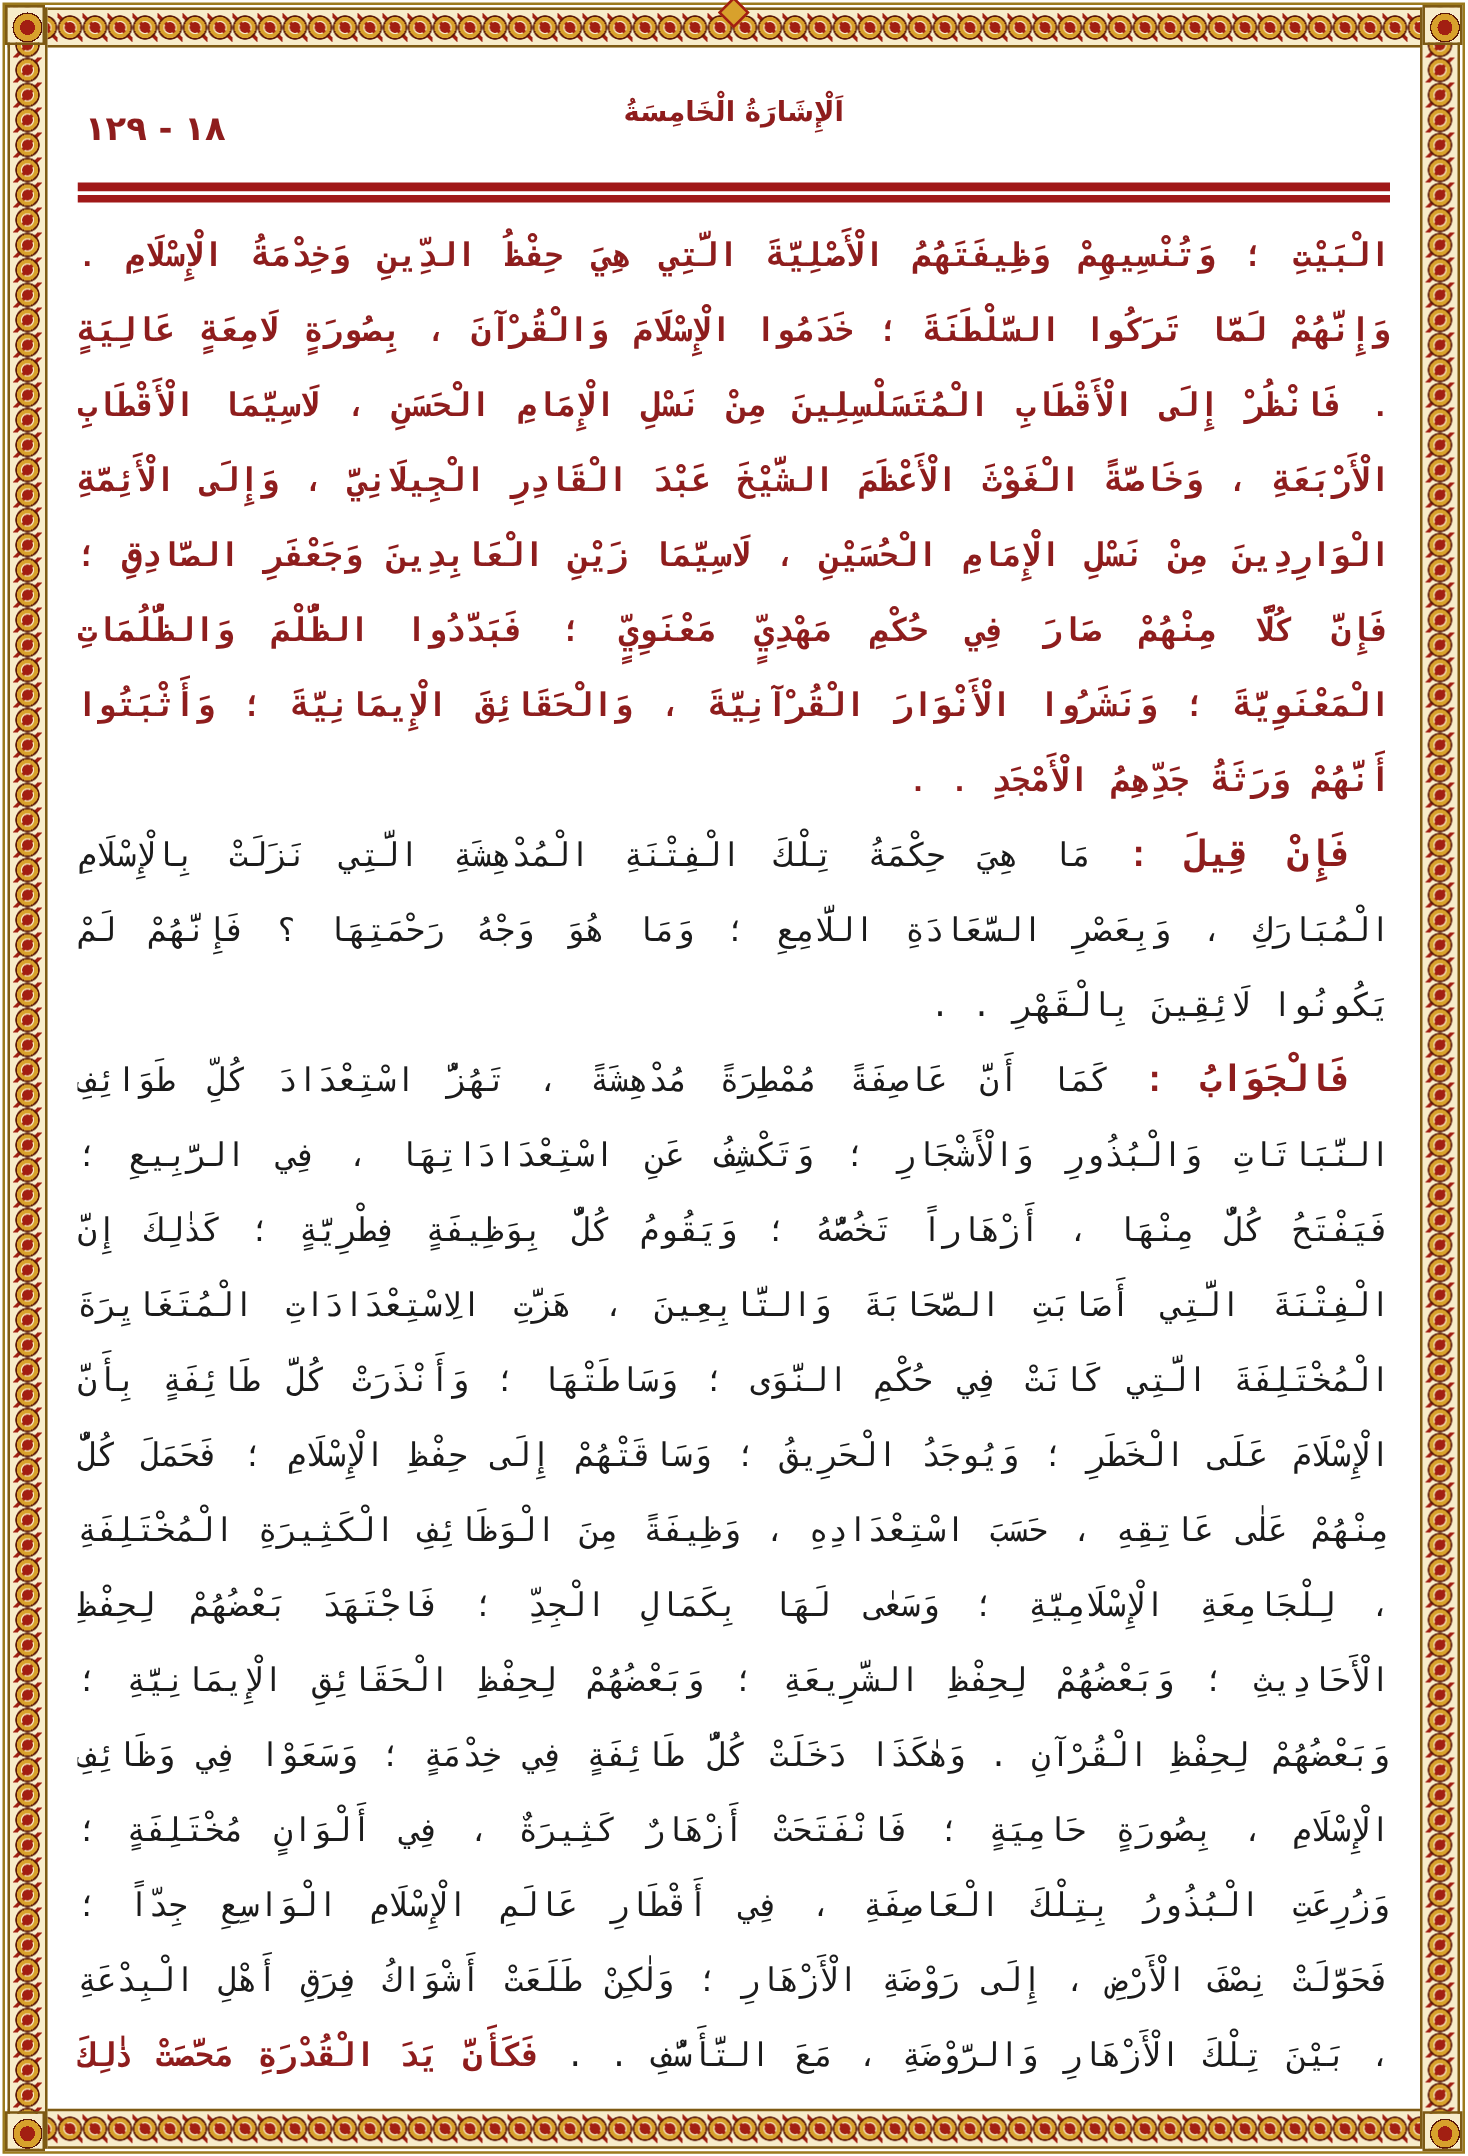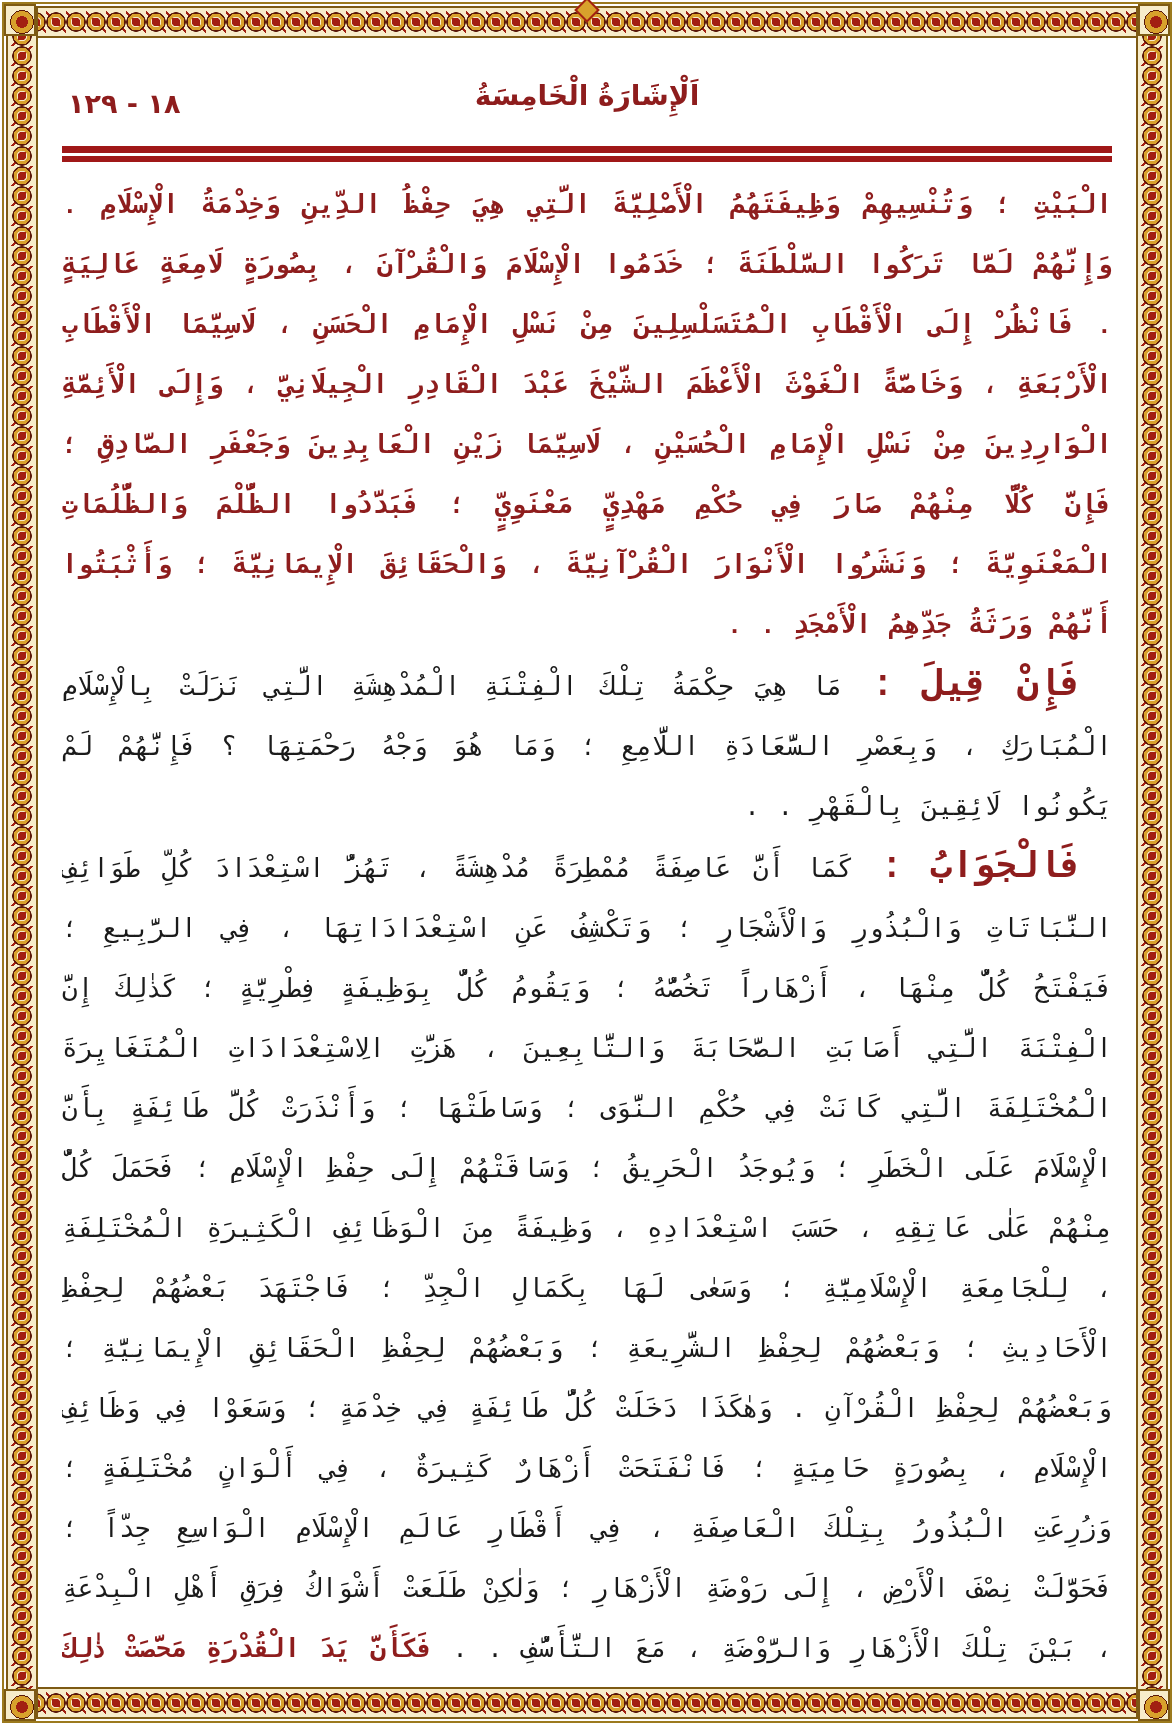--- a/index.html
+++ b/index.html
@@ -90,41 +90,41 @@
     font-size:27px;
     direction:rtl;
     unicode-bidi:isolate;
   }
   .page-title{
     position:absolute;
     left:0;right:0;top:18px;
     text-align:center;
     color:var(--text-red);
     font-weight:bold;
-    font-size:28px;
+    font-size:22px;
     line-height:1.4;
   }
   .double-rule{margin:0 0 14px 0;}
   .rule-bar-top{height:7px;background:var(--rule-red);margin-bottom:3px;}
   .rule-bar-bottom{height:6px;background:var(--rule-red);}
   .body-text{
     direction:rtl;
     text-align:justify;
     word-spacing:2px;
   }
   p.para{
     margin:0;
     font-size:26px;
     line-height:60px;
     color:var(--text-black);
     font-family:Liberation Mono, monospace;
   }
   p.para.indent{text-indent:30px;}
   .seg-red{color:var(--text-red);font-weight:bold;}
-  .seg-lead{color:var(--text-red);font-weight:bold;font-size:36px;}
+  .seg-lead{color:var(--text-red);font-weight:bold;font-size:29px;}
   .seg-black{color:var(--text-black);}
 </style>
 </head>
 <body>
 
 <div class="page">
 
   <div class="frame-outer"></div>
   <div class="border-strip bs-h bs-top"></div>
   <div class="border-strip bs-h bs-bottom"></div>

